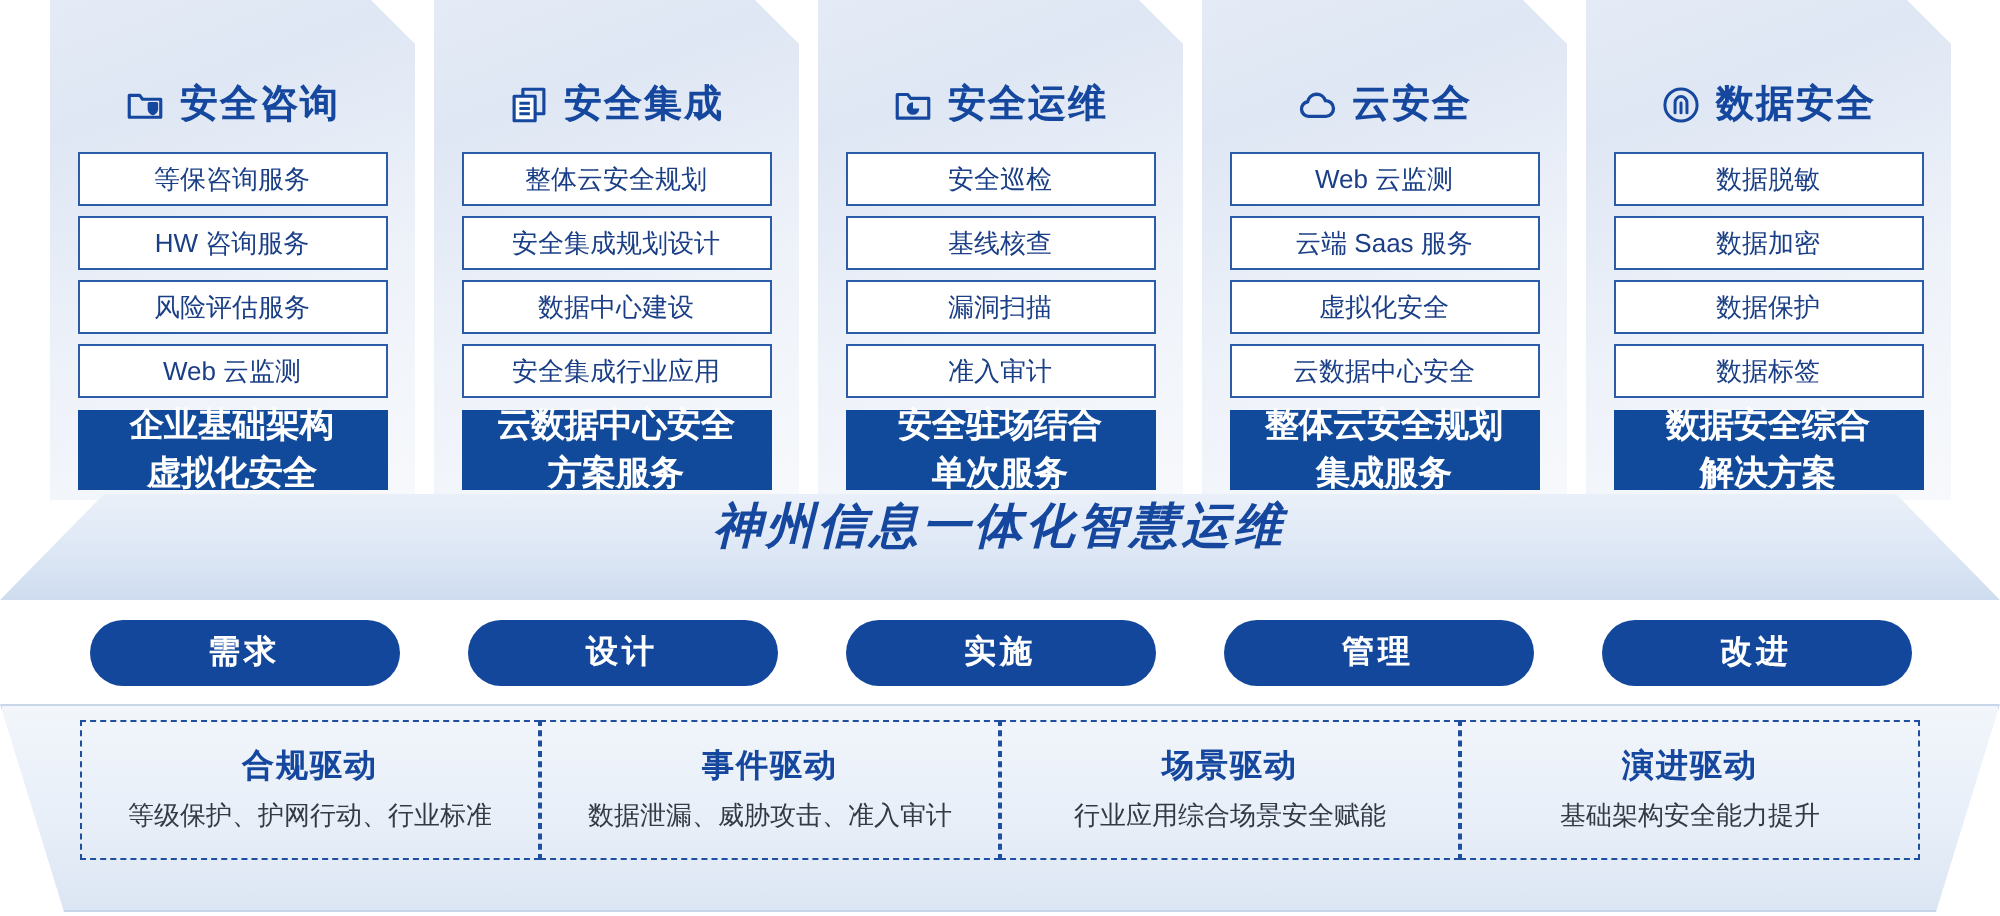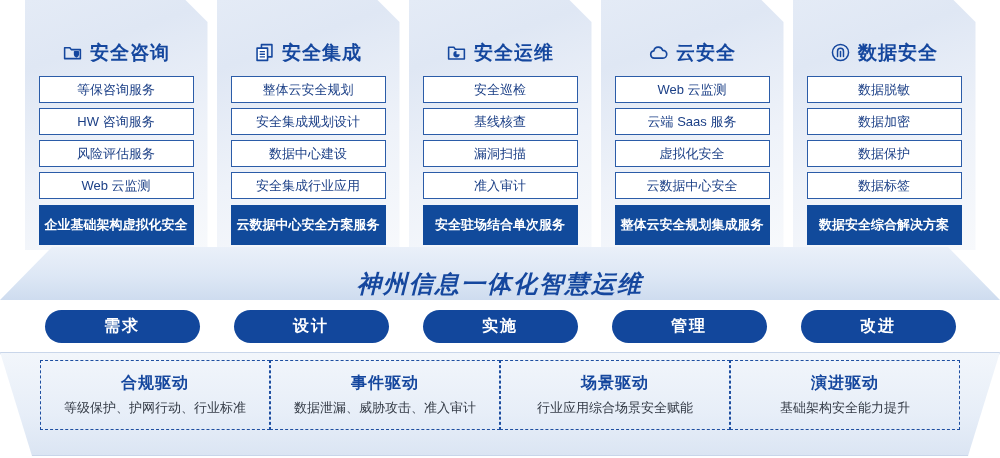--- a/index.html
+++ b/index.html
@@ -36,36 +36,36 @@
   .col-icon svg{display:block;width:21px;height:21px;}
 
   .items{padding:0 14px;display:flex;flex-direction:column;gap:5px;justify-content:center;}
   .item{
     height:27px;background:#ffffff;border:1.3px solid #2b5ca8;
     display:flex;align-items:center;justify-content:center;
     font-size:13px;color:#1b3f86;box-sizing:border-box;white-space:nowrap;
   }
   .summary{
     margin:6px 14px 0 14px;height:40px;background:#114a9b;
-    display:flex;flex-direction:row;align-items:center;justify-content:center;
-    color:#ffffff;font-size:13px;font-weight:bold;line-height:1.42;
+    display:flex;flex-direction:column;align-items:center;justify-content:center;
+    color:#ffffff;font-size:17px;font-weight:bold;line-height:1.42;
   }
   .summary span{display:block;white-space:nowrap;}
 
   
   .banner-wrap{position:absolute;left:0;top:247px;width:1000px;height:53px;}
   .banner{
     position:absolute;left:0;top:0;width:1000px;height:53px;
     background:linear-gradient(180deg,#eaf0f9 0%,#dde7f5 55%,#cedcef 100%);
     -webkit-clip-path:polygon(52px 0, 948px 0, 1000px 100%, 0 100%);
     clip-path:polygon(52px 0, 948px 0, 1000px 100%, 0 100%);
   }
   .banner-inner{
     position:absolute;left:0;top:0;width:1000px;height:53px;
-    display:flex;align-items:flex-end;justify-content:center;
+    display:flex;align-items:flex-start;justify-content:center;
   }
   .banner-text{
     font-size:24px;font-weight:bold;font-style:italic;color:#15479e;letter-spacing:2px;
   }
 
   
   .pills{
     position:absolute;left:0;top:310px;width:1000px;height:35px;
     display:flex;justify-content:center;gap:34px;
   }

